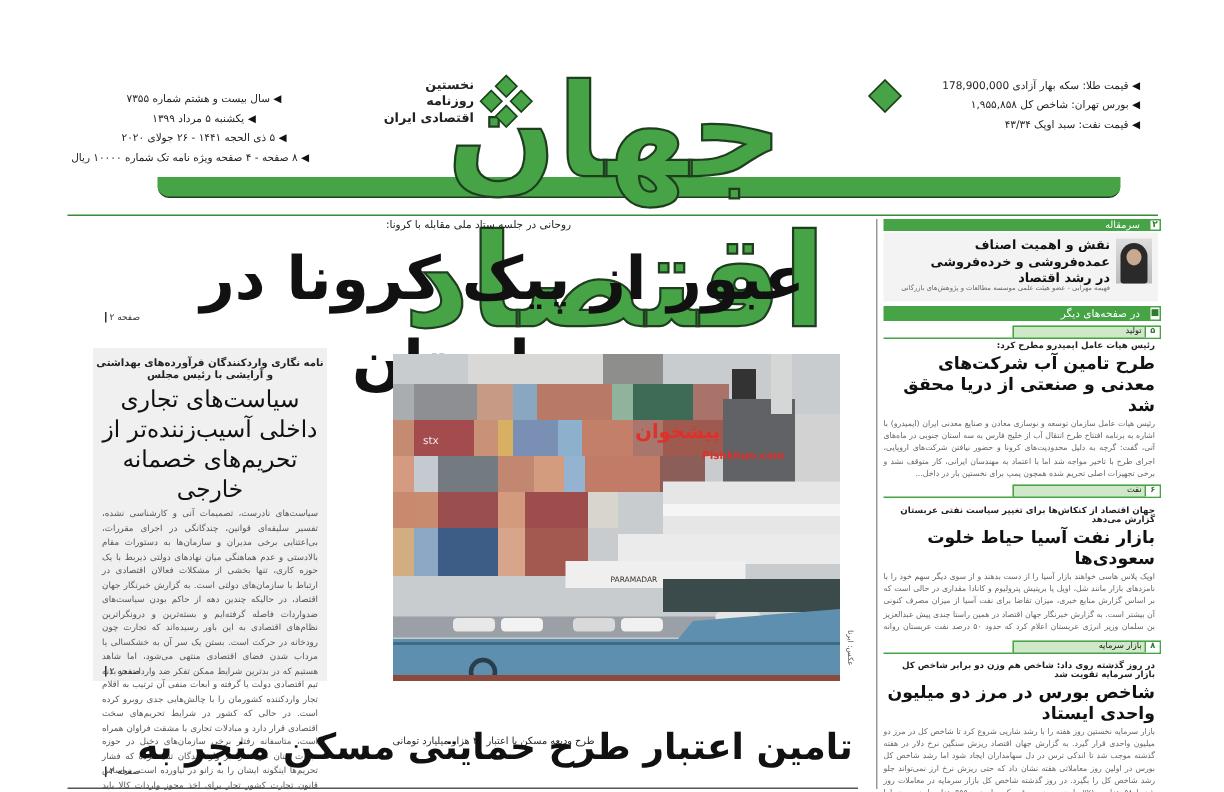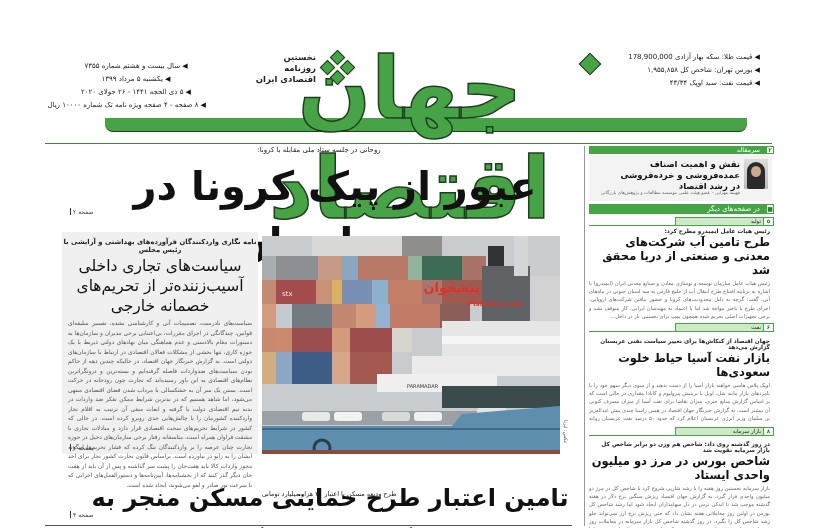--- a/index.html
+++ b/index.html
@@ -28,21 +28,21 @@
 
   #top-rule { position: absolute; left: 45px; top: 143px; width: 727px; height: 1px; background: #3a8a3a; }
 
   
   #lead { position: absolute; left: 60px; top: 146px; width: 518px; height: 80px; }
   #lead-kicker { position: absolute; left: 0; top: 0; width: 518px; text-align: center; font-size: 7px; color: #222; direction: rtl; }
   #lead-title { position: absolute; left: 40px; top: 12px; width: 470px; text-align: center; font-size: 40px; font-weight: bold; line-height: 56px; direction: rtl; color: #111; letter-spacing: -1px; }
   .page-ref { position: absolute; font-size: 6px; color: #333; border-left: 1px solid #333; padding-left: 2px; direction: rtl; }
 
   
-  #left-art { position: absolute; left: 62px; top: 232px; width: 196px; height: 222px; background: #f0f0f0; }
+  #left-art { position: absolute; left: 62px; top: 232px; width: 156px; height: 222px; background: #f0f0f0; }
   #left-kicker { font-size: 6.8px; font-weight: bold; text-align: center; margin-top: 6px; direction: rtl; color: #222; }
   #left-title { font-size: 15.5px; font-weight: normal; text-align: center; line-height: 20px; direction: rtl; margin-top: 2px; color: #111; }
   #left-body { font-size: 5.8px; line-height: 9.5px; color: #555; direction: rtl; text-align: justify; padding: 3px 6px 0 6px; }
 
   
   #photo { position: absolute; left: 262px; top: 236px; width: 298px; height: 218px; overflow: hidden; background: #b9c0c4; }
   #photo-credit { position: absolute; left: 563px; top: 420px; font-size: 5px; color: #555; writing-mode: vertical-rl; }
 
   
   #bottom { position: absolute; left: 60px; top: 466px; width: 518px; height: 60px; }

